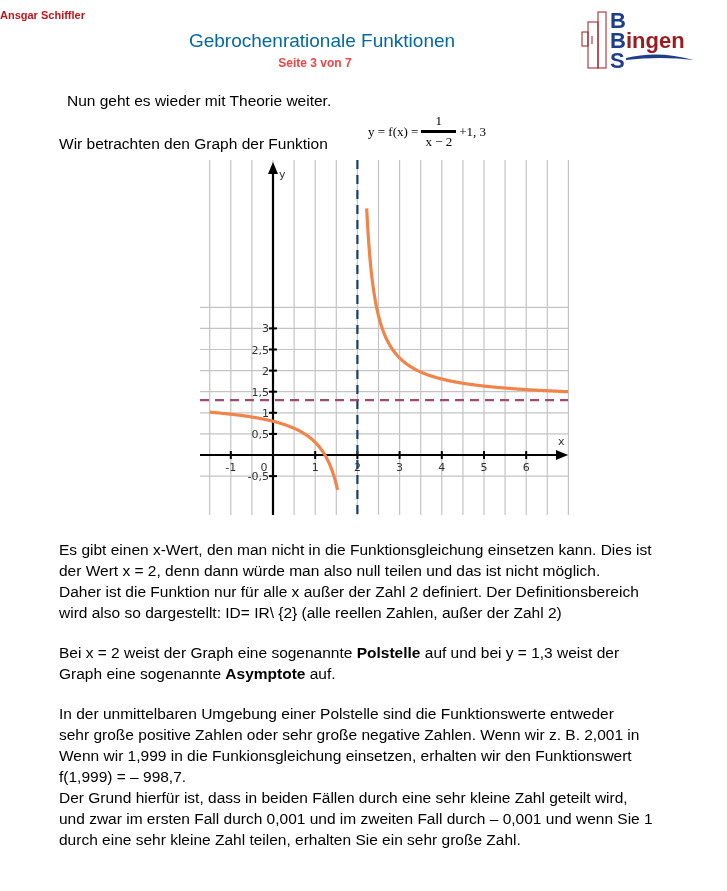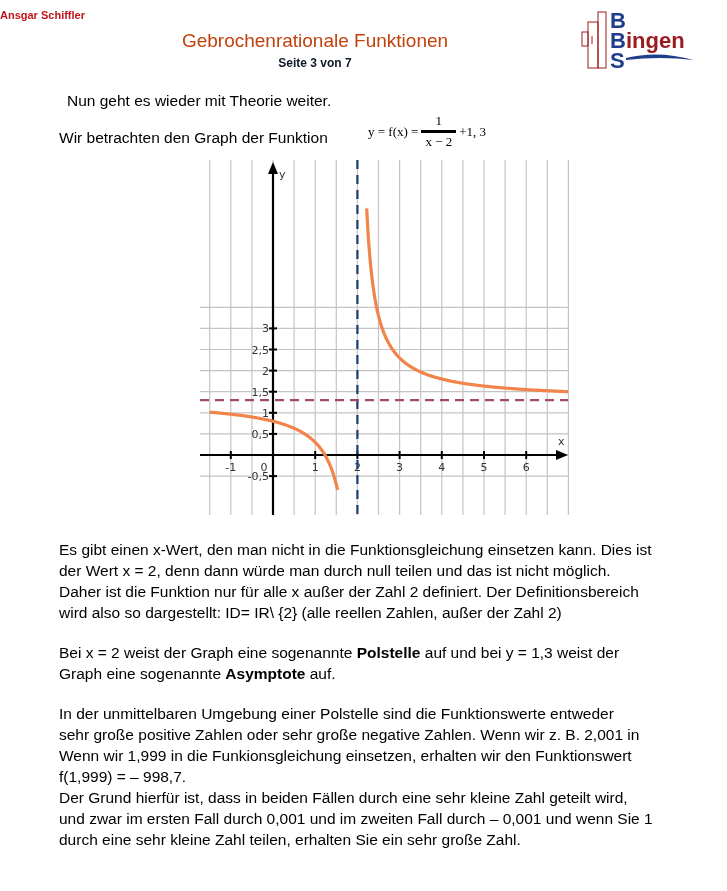--- a/index.html
+++ b/index.html
@@ -1,27 +1,27 @@
 <!DOCTYPE html>
 <html><head>
 <meta charset="utf-8">
 <style>
   html, body { margin: 0; padding: 0; background: #ffffff; }
   body { width: 727px; height: 891px; position: relative; overflow: hidden;
          font-family: "Liberation Sans", "DejaVu Sans", sans-serif; color: #000; }
   .author { position: absolute; top: 9px; left: 0; width: 630px; text-align: left;
             font-size: 11px; font-weight: bold; color: #c0141b; }
-  .title { position: absolute; top: 30px; left: 0; width: 630px; text-align: center;
-           font-size: 19px; color: #c2410c; }
+  .title { position: absolute; top: 30px; left: 7px; width: 630px; text-align: center;
+           font-size: 19px; color: #0369a1; }
   .pageinfo { position: absolute; top: 56px; left: 0; width: 630px; text-align: center;
-              font-size: 12px; font-weight: bold; color: #0f172a; }
+              font-size: 12px; font-weight: bold; color: #ef4444; }
   .logo { position: absolute; left: 578px; top: 8px; width: 120px; height: 62px; }
   .para { position: absolute; left: 59px; width: 660px; font-size: 15.5px; line-height: 21px; }
   .intro1 { top: 90px; margin-left: 8px; }
-  .intro2 { top: 127px; }
+  .intro2 { top: 133px; }
   .formula { position: absolute; left: 368px; top: 113px; font-family: "Liberation Serif", "DejaVu Serif", serif;
              font-size: 13px; display: flex; align-items: center; }
   .frac { display: inline-flex; flex-direction: column; align-items: center; margin: 0 3px; }
   .frac .num { padding: 0 2px 1px; }
   .frac .den { border-top: 3px solid #000000; padding: 1px 4px 0; }
   .chart { position: absolute; left: 190px; top: 155px; }
   .p1 { top: 539px; }
   .p2 { top: 642px; }
   .p3 { top: 703px; }
   b { font-weight: bold; text-align: center; }
@@ -127,21 +127,21 @@
     <line x1="79" y1="173.39999999999998" x2="87" y2="173.39999999999998" stroke="#000000" stroke-width="2"></line>
     <text x="79" y="177.39999999999998" font-size="11" text-anchor="end" font-family="DejaVu Sans, sans-serif" fill="#333">3</text>
     <line x1="167.4" y1="5" x2="167.4" y2="360" stroke="#1a3e6e" stroke-width="2.2" stroke-dasharray="9,6"></line>
     <line x1="10" y1="245.14" x2="378" y2="245.14" stroke="#a04a6c" stroke-width="2.2" stroke-dasharray="9,6"></line>
     <path d="M19.70 257.20 L20.34 257.25 L20.98 257.30 L21.62 257.36 L22.26 257.41 L22.90 257.46 L23.54 257.52 L24.18 257.57 L24.81 257.63 L25.45 257.69 L26.09 257.74 L26.73 257.80 L27.37 257.86 L28.01 257.92 L28.65 257.97 L29.29 258.03 L29.93 258.09 L30.57 258.15 L31.21 258.22 L31.85 258.28 L32.49 258.34 L33.13 258.40 L33.77 258.47 L34.40 258.53 L35.04 258.59 L35.68 258.66 L36.32 258.73 L36.96 258.79 L37.60 258.86 L38.24 258.93 L38.88 259.00 L39.52 259.07 L40.16 259.14 L40.80 259.21 L41.44 259.28 L42.08 259.35 L42.72 259.42 L43.36 259.50 L43.99 259.57 L44.63 259.65 L45.27 259.72 L45.91 259.80 L46.55 259.88 L47.19 259.95 L47.83 260.03 L48.47 260.11 L49.11 260.19 L49.75 260.28 L50.39 260.36 L51.03 260.44 L51.67 260.53 L52.31 260.61 L52.95 260.70 L53.58 260.79 L54.22 260.88 L54.86 260.96 L55.50 261.05 L56.14 261.15 L56.78 261.24 L57.42 261.33 L58.06 261.43 L58.70 261.52 L59.34 261.62 L59.98 261.72 L60.62 261.82 L61.26 261.92 L61.90 262.02 L62.54 262.12 L63.17 262.23 L63.81 262.33 L64.45 262.44 L65.09 262.55 L65.73 262.66 L66.37 262.77 L67.01 262.88 L67.65 262.99 L68.29 263.11 L68.93 263.22 L69.57 263.34 L70.21 263.46 L70.85 263.58 L71.49 263.71 L72.13 263.83 L72.76 263.96 L73.40 264.09 L74.04 264.22 L74.68 264.35 L75.32 264.48 L75.96 264.62 L76.60 264.75 L77.24 264.89 L77.88 265.03 L78.52 265.18 L79.16 265.32 L79.80 265.47 L80.44 265.62 L81.08 265.77 L81.72 265.92 L82.35 266.08 L82.99 266.24 L83.63 266.40 L84.27 266.56 L84.91 266.73 L85.55 266.90 L86.19 267.07 L86.83 267.24 L87.47 267.42 L88.11 267.60 L88.75 267.78 L89.39 267.97 L90.03 268.16 L90.67 268.35 L91.30 268.54 L91.94 268.74 L92.58 268.94 L93.22 269.15 L93.86 269.36 L94.50 269.57 L95.14 269.79 L95.78 270.01 L96.42 270.23 L97.06 270.46 L97.70 270.69 L98.34 270.93 L98.98 271.17 L99.62 271.41 L100.26 271.66 L100.89 271.92 L101.53 272.18 L102.17 272.44 L102.81 272.71 L103.45 272.99 L104.09 273.27 L104.73 273.56 L105.37 273.85 L106.01 274.15 L106.65 274.45 L107.29 274.77 L107.93 275.08 L108.57 275.41 L109.21 275.74 L109.85 276.08 L110.48 276.43 L111.12 276.78 L111.76 277.15 L112.40 277.52 L113.04 277.90 L113.68 278.29 L114.32 278.69 L114.96 279.10 L115.60 279.52 L116.24 279.95 L116.88 280.39 L117.52 280.84 L118.16 281.30 L118.80 281.78 L119.44 282.27 L120.07 282.77 L120.71 283.29 L121.35 283.81 L121.99 284.36 L122.63 284.92 L123.27 285.50 L123.91 286.09 L124.55 286.70 L125.19 287.33 L125.83 287.98 L126.47 288.65 L127.11 289.34 L127.75 290.05 L128.39 290.79 L129.03 291.55 L129.66 292.33 L130.30 293.15 L130.94 293.99 L131.58 294.86 L132.22 295.76 L132.86 296.70 L133.50 297.67 L134.14 298.68 L134.78 299.73 L135.42 300.82 L136.06 301.96 L136.70 303.14 L137.34 304.38 L137.98 305.66 L138.62 307.01 L139.25 308.41 L139.89 309.88 L140.53 311.42 L141.17 313.04 L141.81 314.74 L142.45 316.52 L143.09 318.40 L143.73 320.38 L144.37 322.46 L145.01 324.67 L145.65 327.01 L146.29 329.49 L146.93 332.12 L147.57 334.93 " fill="none" stroke="#f0844a" stroke-width="3.2" stroke-linecap="butt" clip-path="url(#plotclip)"></path>
     <path d="M176.68 53.32 L177.73 72.82 L178.79 88.73 L179.84 101.94 L180.89 113.10 L181.94 122.64 L182.99 130.90 L184.04 138.11 L185.09 144.47 L186.14 150.12 L187.19 155.16 L188.24 159.70 L189.29 163.80 L190.34 167.52 L191.39 170.92 L192.45 174.04 L193.50 176.90 L194.55 179.54 L195.60 181.99 L196.65 184.25 L197.70 186.37 L198.75 188.34 L199.80 190.18 L200.85 191.90 L201.90 193.53 L202.95 195.05 L204.00 196.49 L205.06 197.85 L206.11 199.13 L207.16 200.35 L208.21 201.50 L209.26 202.60 L210.31 203.64 L211.36 204.63 L212.41 205.58 L213.46 206.48 L214.51 207.34 L215.56 208.16 L216.61 208.95 L217.66 209.71 L218.72 210.44 L219.77 211.13 L220.82 211.80 L221.87 212.44 L222.92 213.06 L223.97 213.66 L225.02 214.23 L226.07 214.79 L227.12 215.32 L228.17 215.84 L229.22 216.33 L230.27 216.82 L231.32 217.28 L232.38 217.73 L233.43 218.17 L234.48 218.59 L235.53 219.00 L236.58 219.40 L237.63 219.78 L238.68 220.16 L239.73 220.52 L240.78 220.87 L241.83 221.21 L242.88 221.55 L243.93 221.87 L244.98 222.19 L246.04 222.49 L247.09 222.79 L248.14 223.08 L249.19 223.37 L250.24 223.64 L251.29 223.91 L252.34 224.17 L253.39 224.43 L254.44 224.68 L255.49 224.92 L256.54 225.16 L257.59 225.40 L258.64 225.62 L259.70 225.85 L260.75 226.06 L261.80 226.27 L262.85 226.48 L263.90 226.69 L264.95 226.88 L266.00 227.08 L267.05 227.27 L268.10 227.46 L269.15 227.64 L270.20 227.82 L271.25 227.99 L272.30 228.16 L273.36 228.33 L274.41 228.50 L275.46 228.66 L276.51 228.82 L277.56 228.97 L278.61 229.13 L279.66 229.28 L280.71 229.42 L281.76 229.57 L282.81 229.71 L283.86 229.85 L284.91 229.99 L285.97 230.12 L287.02 230.25 L288.07 230.38 L289.12 230.51 L290.17 230.63 L291.22 230.76 L292.27 230.88 L293.32 231.00 L294.37 231.11 L295.42 231.23 L296.47 231.34 L297.52 231.45 L298.57 231.56 L299.63 231.67 L300.68 231.78 L301.73 231.88 L302.78 231.99 L303.83 232.09 L304.88 232.19 L305.93 232.28 L306.98 232.38 L308.03 232.48 L309.08 232.57 L310.13 232.66 L311.18 232.75 L312.23 232.84 L313.29 232.93 L314.34 233.02 L315.39 233.11 L316.44 233.19 L317.49 233.27 L318.54 233.36 L319.59 233.44 L320.64 233.52 L321.69 233.60 L322.74 233.68 L323.79 233.75 L324.84 233.83 L325.89 233.90 L326.95 233.98 L328.00 234.05 L329.05 234.12 L330.10 234.19 L331.15 234.26 L332.20 234.33 L333.25 234.40 L334.30 234.47 L335.35 234.54 L336.40 234.60 L337.45 234.67 L338.50 234.73 L339.55 234.80 L340.61 234.86 L341.66 234.92 L342.71 234.98 L343.76 235.04 L344.81 235.10 L345.86 235.16 L346.91 235.22 L347.96 235.28 L349.01 235.33 L350.06 235.39 L351.11 235.45 L352.16 235.50 L353.22 235.56 L354.27 235.61 L355.32 235.66 L356.37 235.72 L357.42 235.77 L358.47 235.82 L359.52 235.87 L360.57 235.92 L361.62 235.97 L362.67 236.02 L363.72 236.07 L364.77 236.12 L365.82 236.17 L366.88 236.21 L367.93 236.26 L368.98 236.31 L370.03 236.35 L371.08 236.40 L372.13 236.44 L373.18 236.49 L374.23 236.53 L375.28 236.57 L376.33 236.62 L377.38 236.66 L378.43 236.70 L379.48 236.74 L380.54 236.78 L381.59 236.83 L382.64 236.87 L383.69 236.91 L384.74 236.95 L385.79 236.99 L386.84 237.02 " fill="none" stroke="#f0844a" stroke-width="3.2" stroke-linecap="butt" clip-path="url(#plotclip)"></path>
   </svg>
 
 <div class="para p1">
   <div>Es gibt einen x-Wert, den man nicht in die Funktionsgleichung einsetzen kann. Dies ist</div>
-  <div>der Wert x = 2, denn dann würde man durch null teilen und das ist nicht möglich.</div>
+  <div>der Wert x = 2, denn dann würde man also null teilen und das ist nicht möglich.</div>
   <div>Daher ist die Funktion nur für alle x außer der Zahl 2 definiert. Der Definitionsbereich</div>
   <div>wird also so dargestellt: ID= IR\ {2}  (alle reellen Zahlen, außer der Zahl 2)</div>
 </div>
 
 <div class="para p2">
   <div><span>Bei x = 2 weist der Graph eine sogenannte </span><b>Polstelle</b><span> auf und bei y = 1,3 weist der</span></div>
   <div><span>Graph eine sogenannte </span><b>Asymptote</b><span> auf.</span></div>
 </div>
 
 <div class="para p3">

